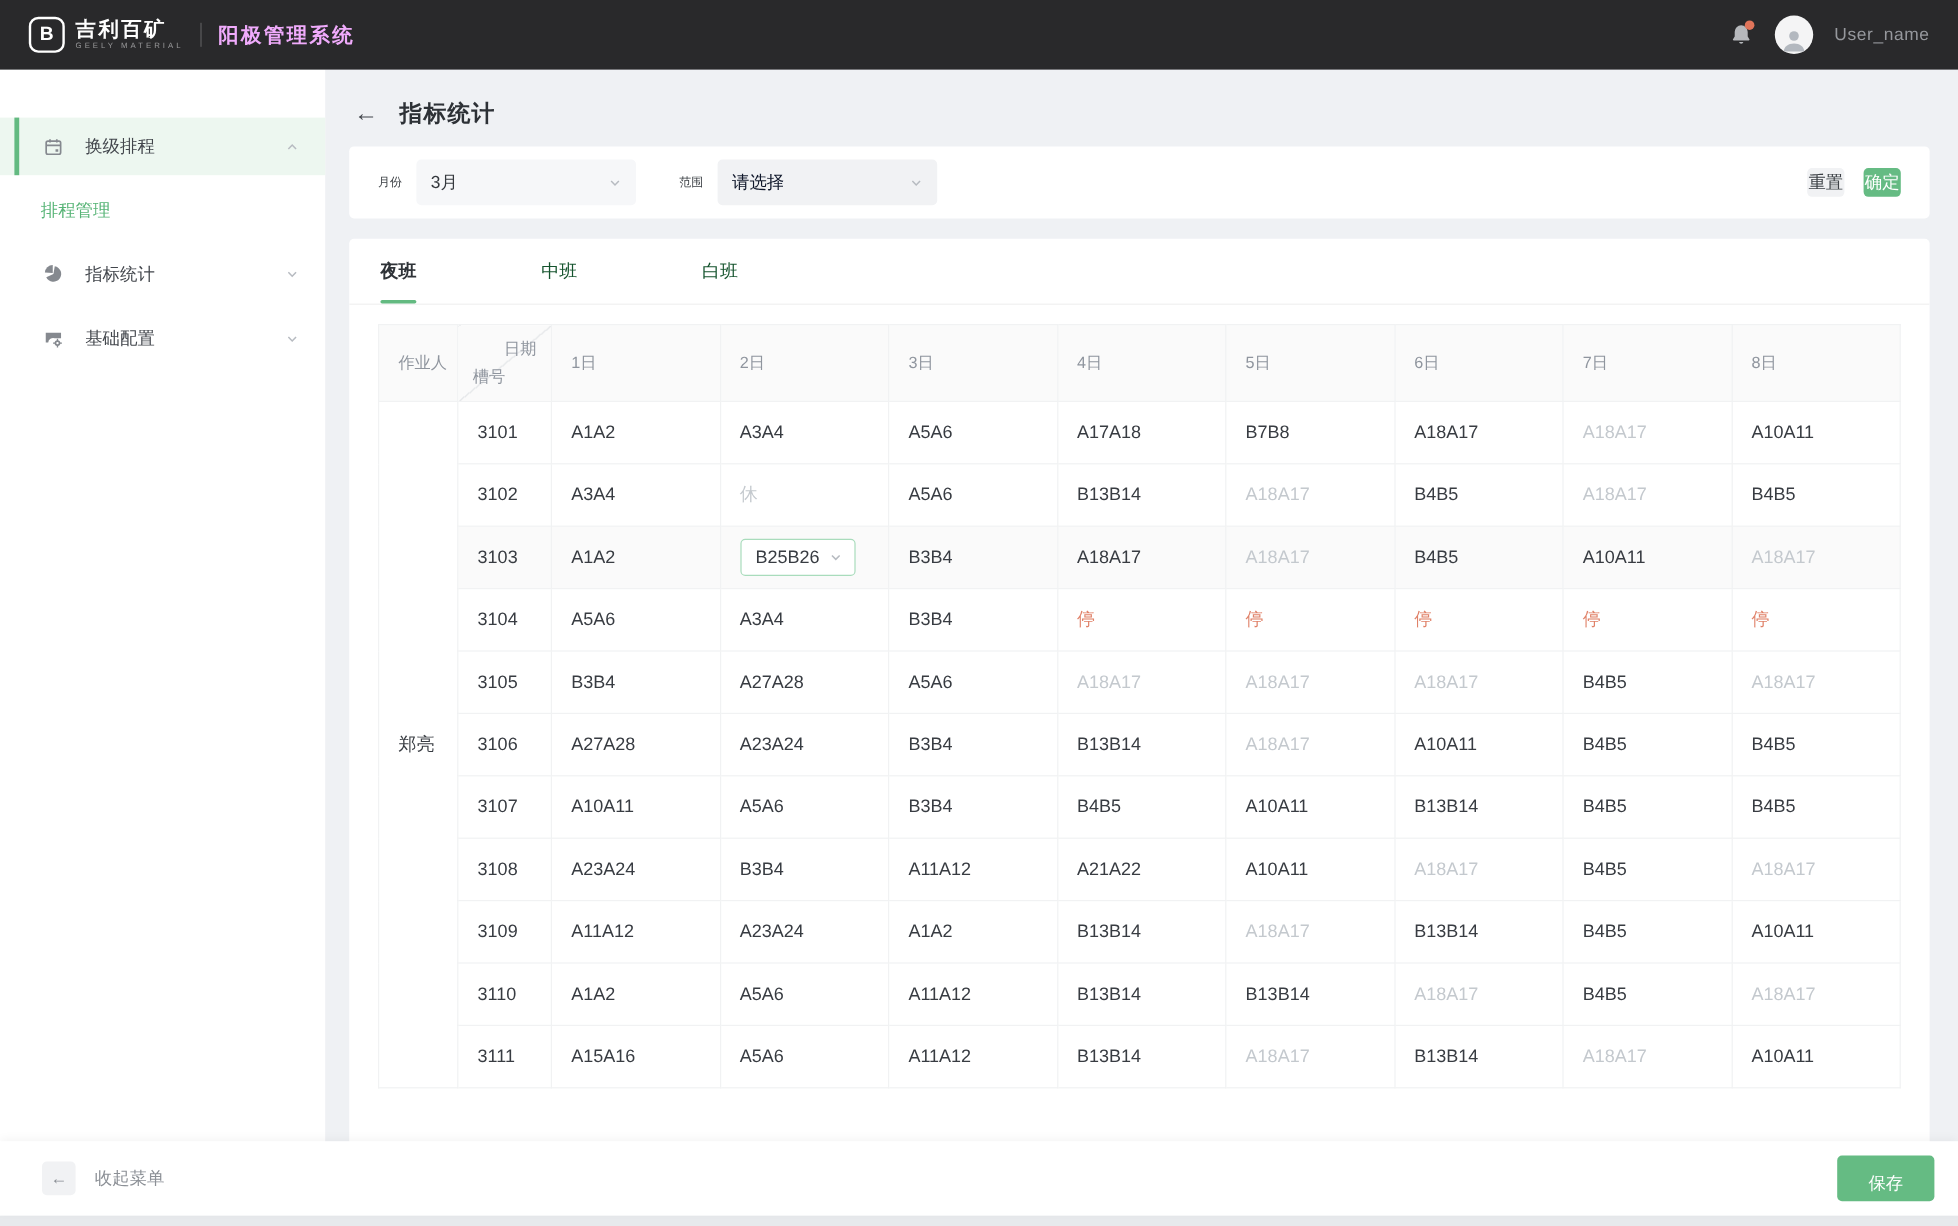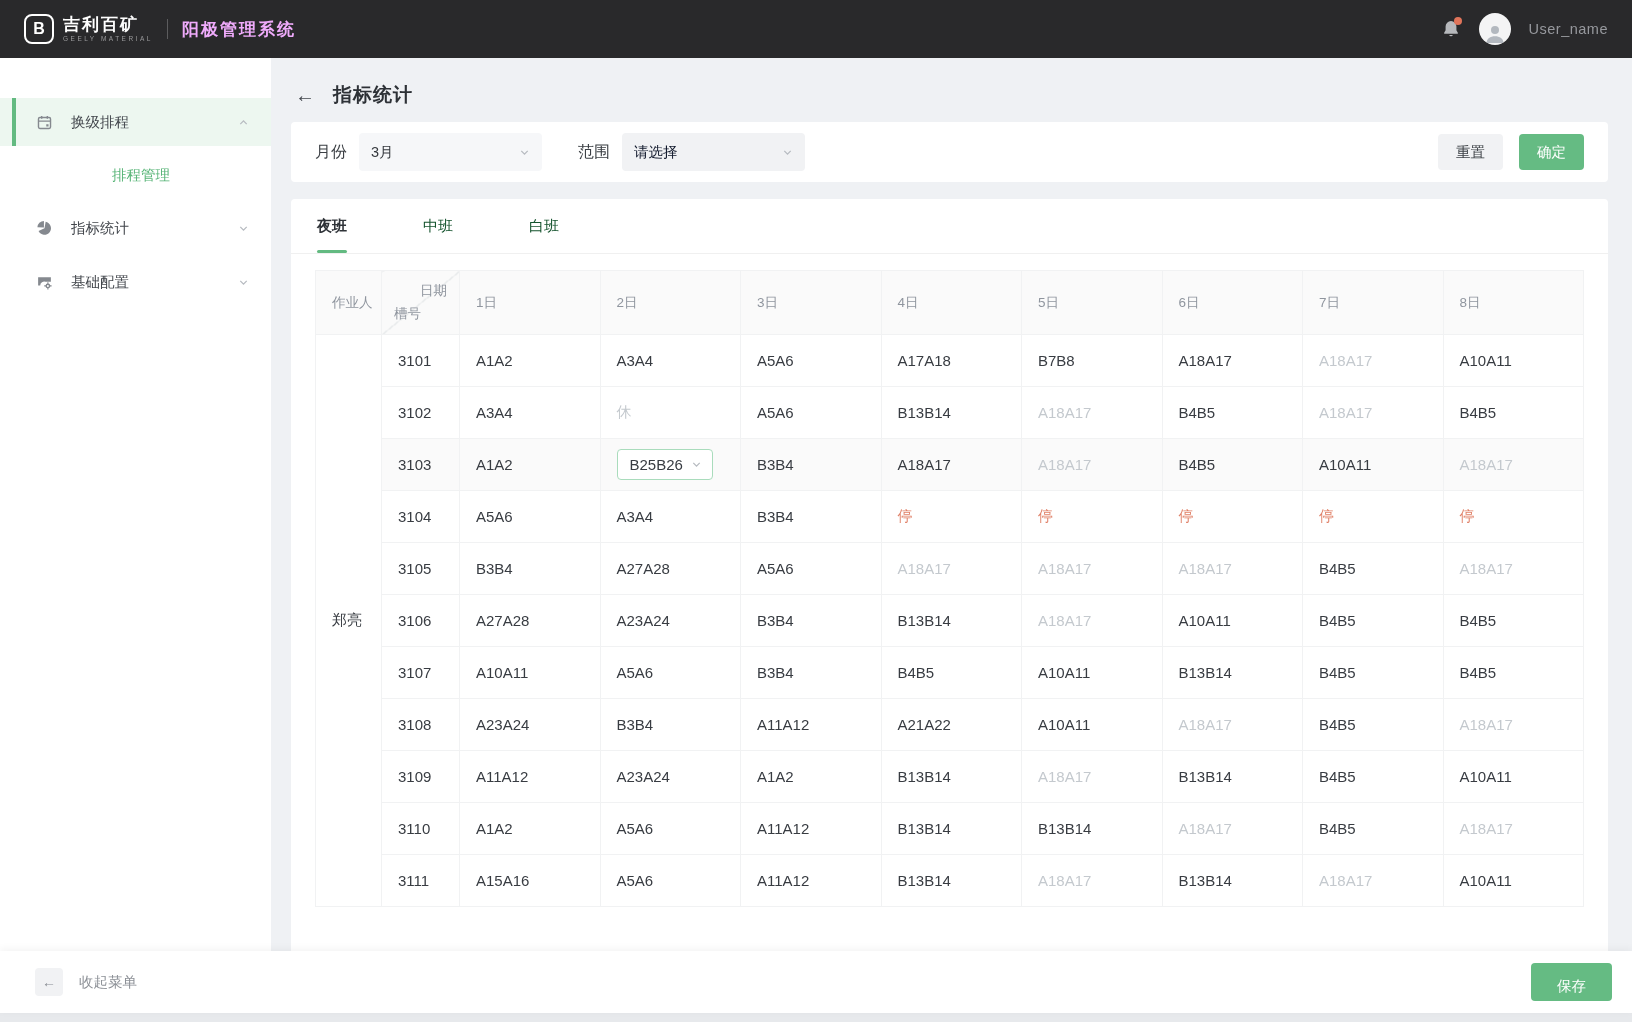--- a/index.html
+++ b/index.html
@@ -31,45 +31,45 @@
   .side-menu { padding-top:40px; }
   .side-item { position:relative; height:48px; margin-bottom:6px; display:flex; align-items:center;
     padding-left:36px; cursor:pointer; color:#42464c; }
   .side-item.active { background:#edf7f0; }
   .side-item.active::before { content:""; position:absolute; left:12px; top:0; bottom:0; width:4px; background:#63ba81; }
   .side-icon { width:18px; display:flex; color:#85898f; margin-right:17px; }
   .side-label { font-size:14.5px; }
   .side-chevron { margin-left:auto; margin-right:22px; color:#b7bbc1; display:flex; }
   .side-chevron.up { transform:rotate(180deg); }
   .side-subitem { height:46px; margin-bottom:6px; display:flex; align-items:center;
-    padding-left:112px; font-size:14.5px; color:#42464c; cursor:pointer;font-family:Liberation Serif, serif; }
+    padding-left:34px; font-size:14.5px; color:#42464c; cursor:pointer;font-family:Liberation Serif, serif; }
   .side-subitem.active { color:#57b476; }
 
   
   .main { position:absolute; top:58px; left:271px; right:0; bottom:9px; background:#eff1f4; overflow:hidden; }
   .page-head { display:flex; align-items:center; padding:24px 0 0 24px; }
   .back-arrow { font-size:20px; color:#42464c; cursor:pointer; line-height:1; }
   .page-title { font-size:19px; font-weight:bold; color:#2d3136; margin-left:18px; letter-spacing:1px; }
 
   .filter-card { margin:14px 24px 0 20px; background:#fff; border-radius:4px; height:60px;
     display:flex; align-items:center; padding:0 24px; }
-  .f-label { font-size:16px; color:#3c4045; margin-right:12px; }
+  .f-label { font-size:10px; color:#3c4045; margin-right:12px; }
   .f-select { width:183px; height:38px; background:#f6f7f9; border-radius:4px; display:flex; align-items:center;
     padding:0 12px; cursor:pointer; }
   .f-select .val { font-size:14.5px; color:#35393e; }
   .f-select .val.placeholder { color:#0f172a; }
   .f-select .chev { margin-left:auto; color:#b7bbc1; display:flex; }
   .f-gap { width:36px; }
-  .btn { height:36px; border:none; border-radius:4px; font-size:14.5px; cursor:pointer;
-    font-family:inherit; padding:0 18px; }
+  .btn { height:24px; border:none; border-radius:4px; font-size:14.5px; cursor:pointer;
+    font-family:inherit; padding:0 1px; }
   .btn-reset { background:#f1f2f4; color:#3c4045; margin-left:auto; }
   .btn-confirm { background:#65bb83; color:#fff; margin-left:16px; }
 
   .table-card { margin:17px 24px 0 20px; background:#fff; border-radius:4px; height:760px; overflow:hidden; }
-  .tabs { display:flex; align-items:center; height:55px; padding:0 26px; border-bottom:1px solid #f0f0f0; }
+  .tabs { display:flex; align-items:center; height:55px; padding:0 26px; border-bottom:1px solid #f0f0f0;gap:28px; }
   .tab { position:relative; height:100%; display:flex; align-items:center; margin-right:76px;
     font-size:15px; color:#14532d; cursor:pointer; }
   .tab.active { color:#2f3338; font-weight:bold; }
   .tab .underline { display:none; }
   .tab.active .underline { display:block; position:absolute; bottom:0; left:50%; transform:translateX(-50%);
     width:30px; height:3px; border-radius:2px; background:#63ba81; }
 
   .table-wrap { padding:16px 24px 0 24px; }
   table.sched { width:100%; border-collapse:collapse; table-layout:fixed; }
   .sched th, .sched td { border:1px solid #f1f2f3; font-weight:normal; text-align:left; }

